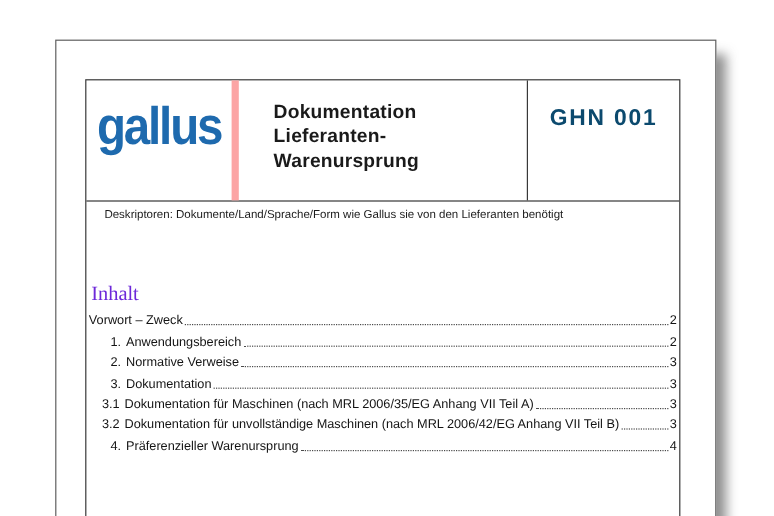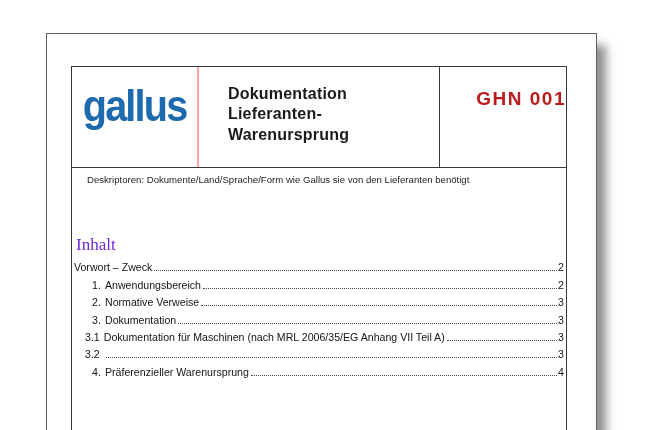--- a/index.html
+++ b/index.html
@@ -30,21 +30,21 @@
   }
 
   .header-row {
     display: flex;
     height: 100px;
     border-bottom: 1px solid #383838;
   }
   .cell { box-sizing: border-box; }
   .logo-cell {
     width: 127px;
-    border-right: 2px solid #fca5a5;
+    border-right: 6px solid #fca5a5;
     display: flex; align-items: center; justify-content: center;
   }
   .logo {
     font-weight: bold;
     font-size: 44px;
     color: #1e6aae;
     letter-spacing: -2px;
     transform: scaleX(0.9) translateY(-11px);
     line-height: 1;
   }
@@ -53,26 +53,26 @@
     border-right: 1px solid #383838;
     padding: 17px 0 0 29px;
     font-weight: bold;
     font-size: 16px;
     line-height: 20.3px;
     letter-spacing: 0.2px;
     color: #1a1a1a;
   }
   .doc-cell {
     flex: 1;
-    text-align: right;
+    text-align: center;
     padding-top: 21px;
     font-weight: bold;
     font-size: 19px;
     letter-spacing: 1.5px;
-    color: #b91c1c;
+    color: #0c4a6e;
   }
 
   .descriptor {
     padding: 6px 12px 0 15px;
     font-size: 9.6px;
     line-height: 12px;
     color: #1c1c1c;
   }
 
   .toc {
@@ -163,20 +163,21 @@
 
         <div class="toc-row l2">
           <span class="num">3.1</span>
           <span class="lbl">Dokumentation für Maschinen (nach MRL 2006/35/EG Anhang VII Teil A)</span>
           <span class="dots"></span>
           <span class="pg">3</span>
         </div>
 
         <div class="toc-row l2">
           <span class="num">3.2</span>
+          <span class="lbl">Dokumentation für unvollständige Maschinen (nach MRL 2006/42/EG Anhang VII Teil B)</span>
           <span class="dots"></span>
           <span class="pg">3</span>
         </div>
 
         <div class="toc-row l1">
           <span class="num">4.</span>
           <span class="lbl">Präferenzieller Warenursprung</span>
           <span class="dots"></span>
           <span class="pg">4</span>
         </div>

